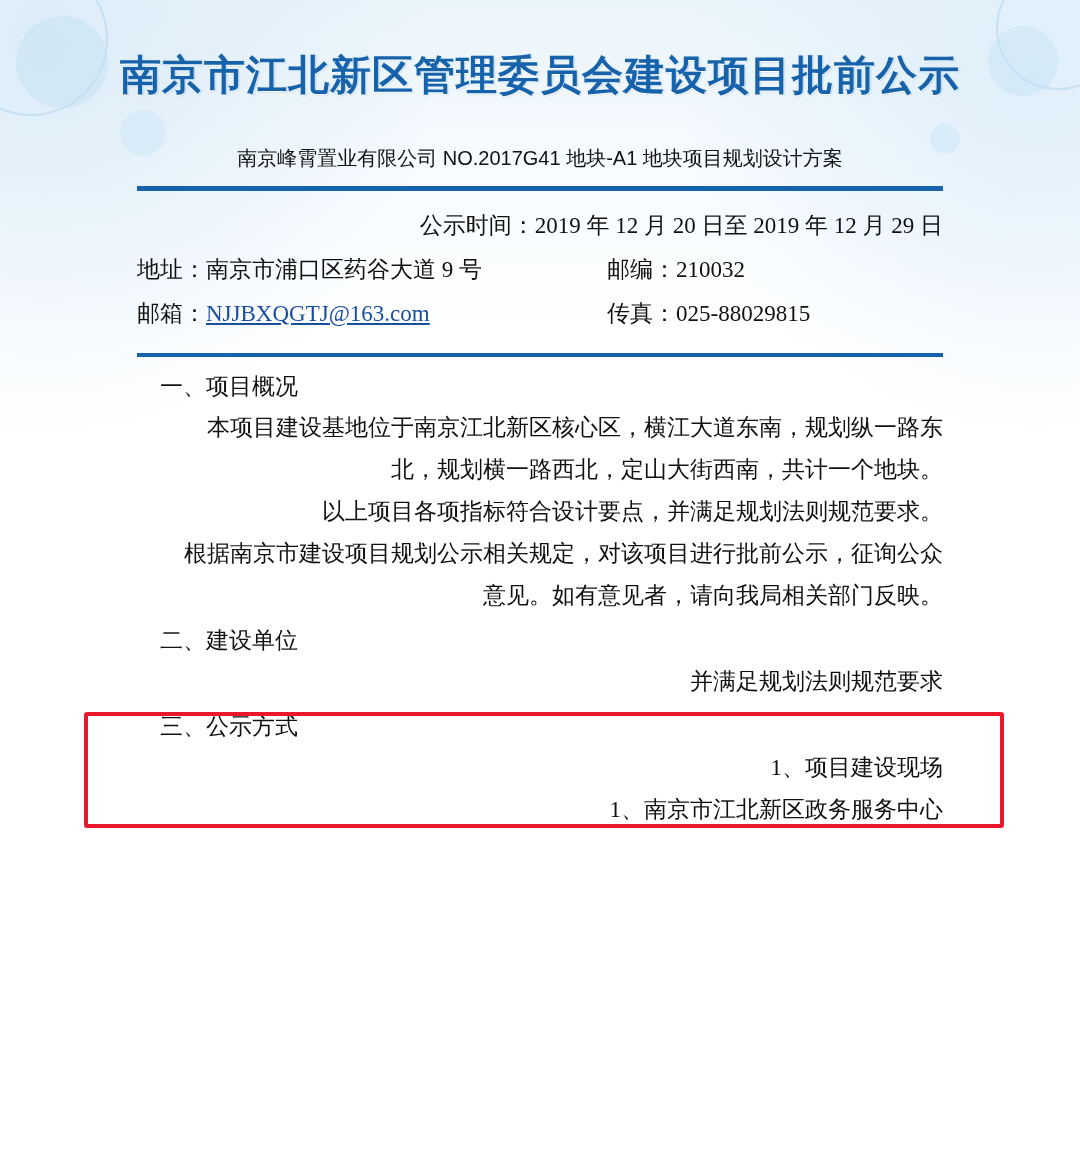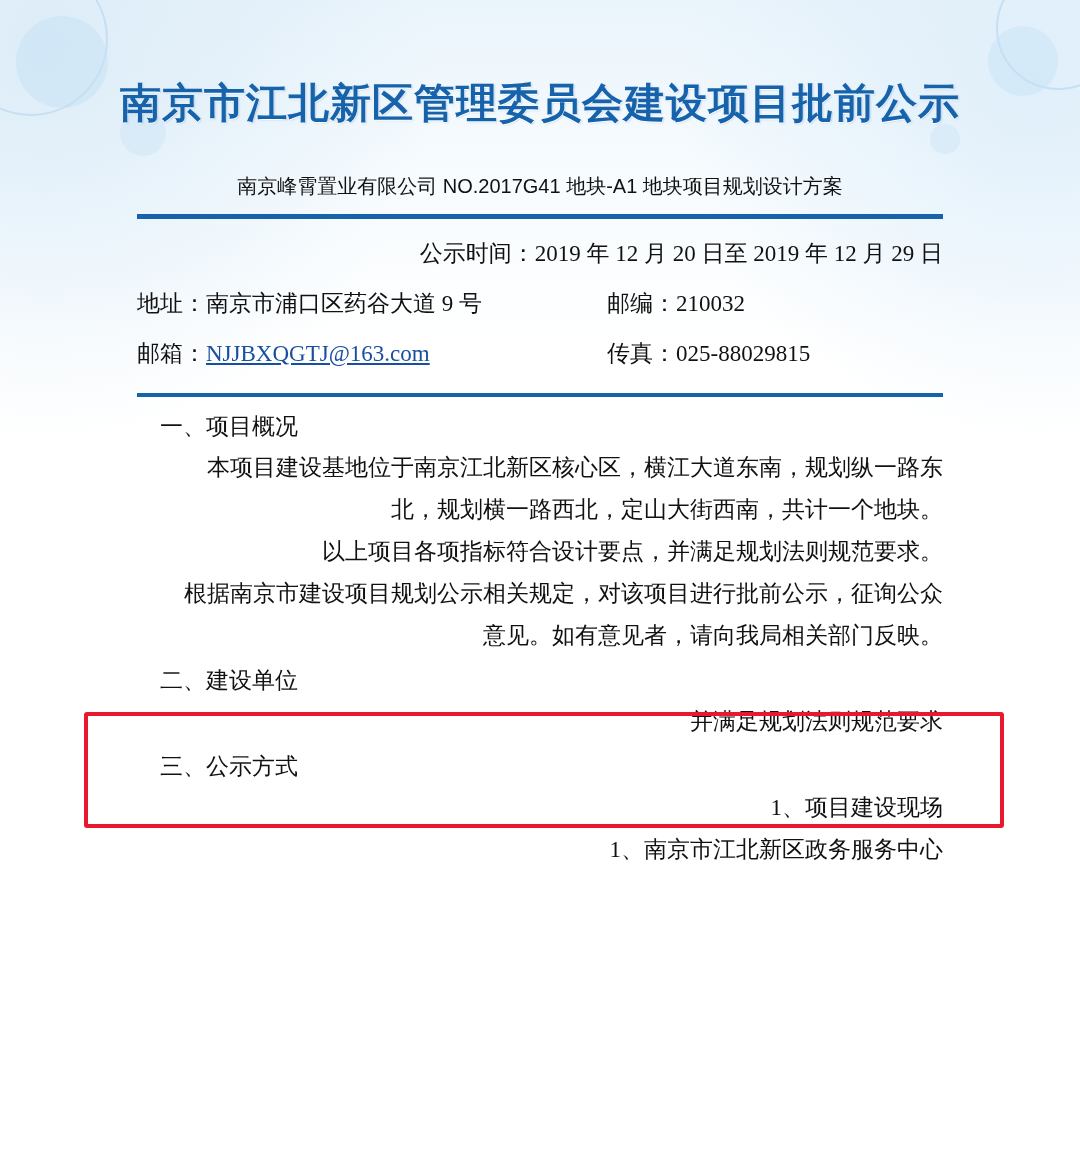--- a/index.html
+++ b/index.html
@@ -32,21 +32,21 @@
   .c1 { width: 150px; height: 150px; left: -46px; top: -38px; }
   .c2 { width: 92px; height: 92px; left: 16px; top: 16px; background: rgba(196, 224, 244, 0.45); border: none; }
   .c3 { width: 120px; height: 120px; right: -40px; top: -34px; }
   .c4 { width: 70px; height: 70px; right: 22px; top: 26px; background: rgba(196, 224, 244, 0.4); border: none; }
   .c5 { width: 46px; height: 46px; left: 120px; top: 110px; background: rgba(206, 230, 246, 0.5); border: none; }
   .c6 { width: 30px; height: 30px; right: 120px; top: 124px; background: rgba(206, 230, 246, 0.5); border: none; }
 
   .title {
     position: relative;
     text-align: center;
-    padding-top: 76px;
+    padding-top: 48px;
     font-family: "Liberation Sans", sans-serif;
     font-weight: bold;
     font-size: 41px;
     letter-spacing: 1px;
     color: #1763ab;
     text-shadow: 0 1px 0 #ffffff, 1px 1px 2px rgba(23,99,171,0.25);
   }
   .subtitle {
     position: relative;
     text-align: center;
@@ -82,21 +82,21 @@
   }
   .line-flat {
     text-indent: 0;
     margin: 0;
   }
   .notice-time {
     margin-top: 14px;
   }
   .contact {
     display: flex;
-    margin-top: 8px;
+    margin-top: 2px;
   }
   .contact .col-left { width: 470px; }
   .contact .col-right { width: 336px; }
   .email-link {
     color: #1a4fa0;
     text-decoration: underline;
   }
   .section-head {
     font-family: "Liberation Sans", sans-serif;
     font-weight: normal;

